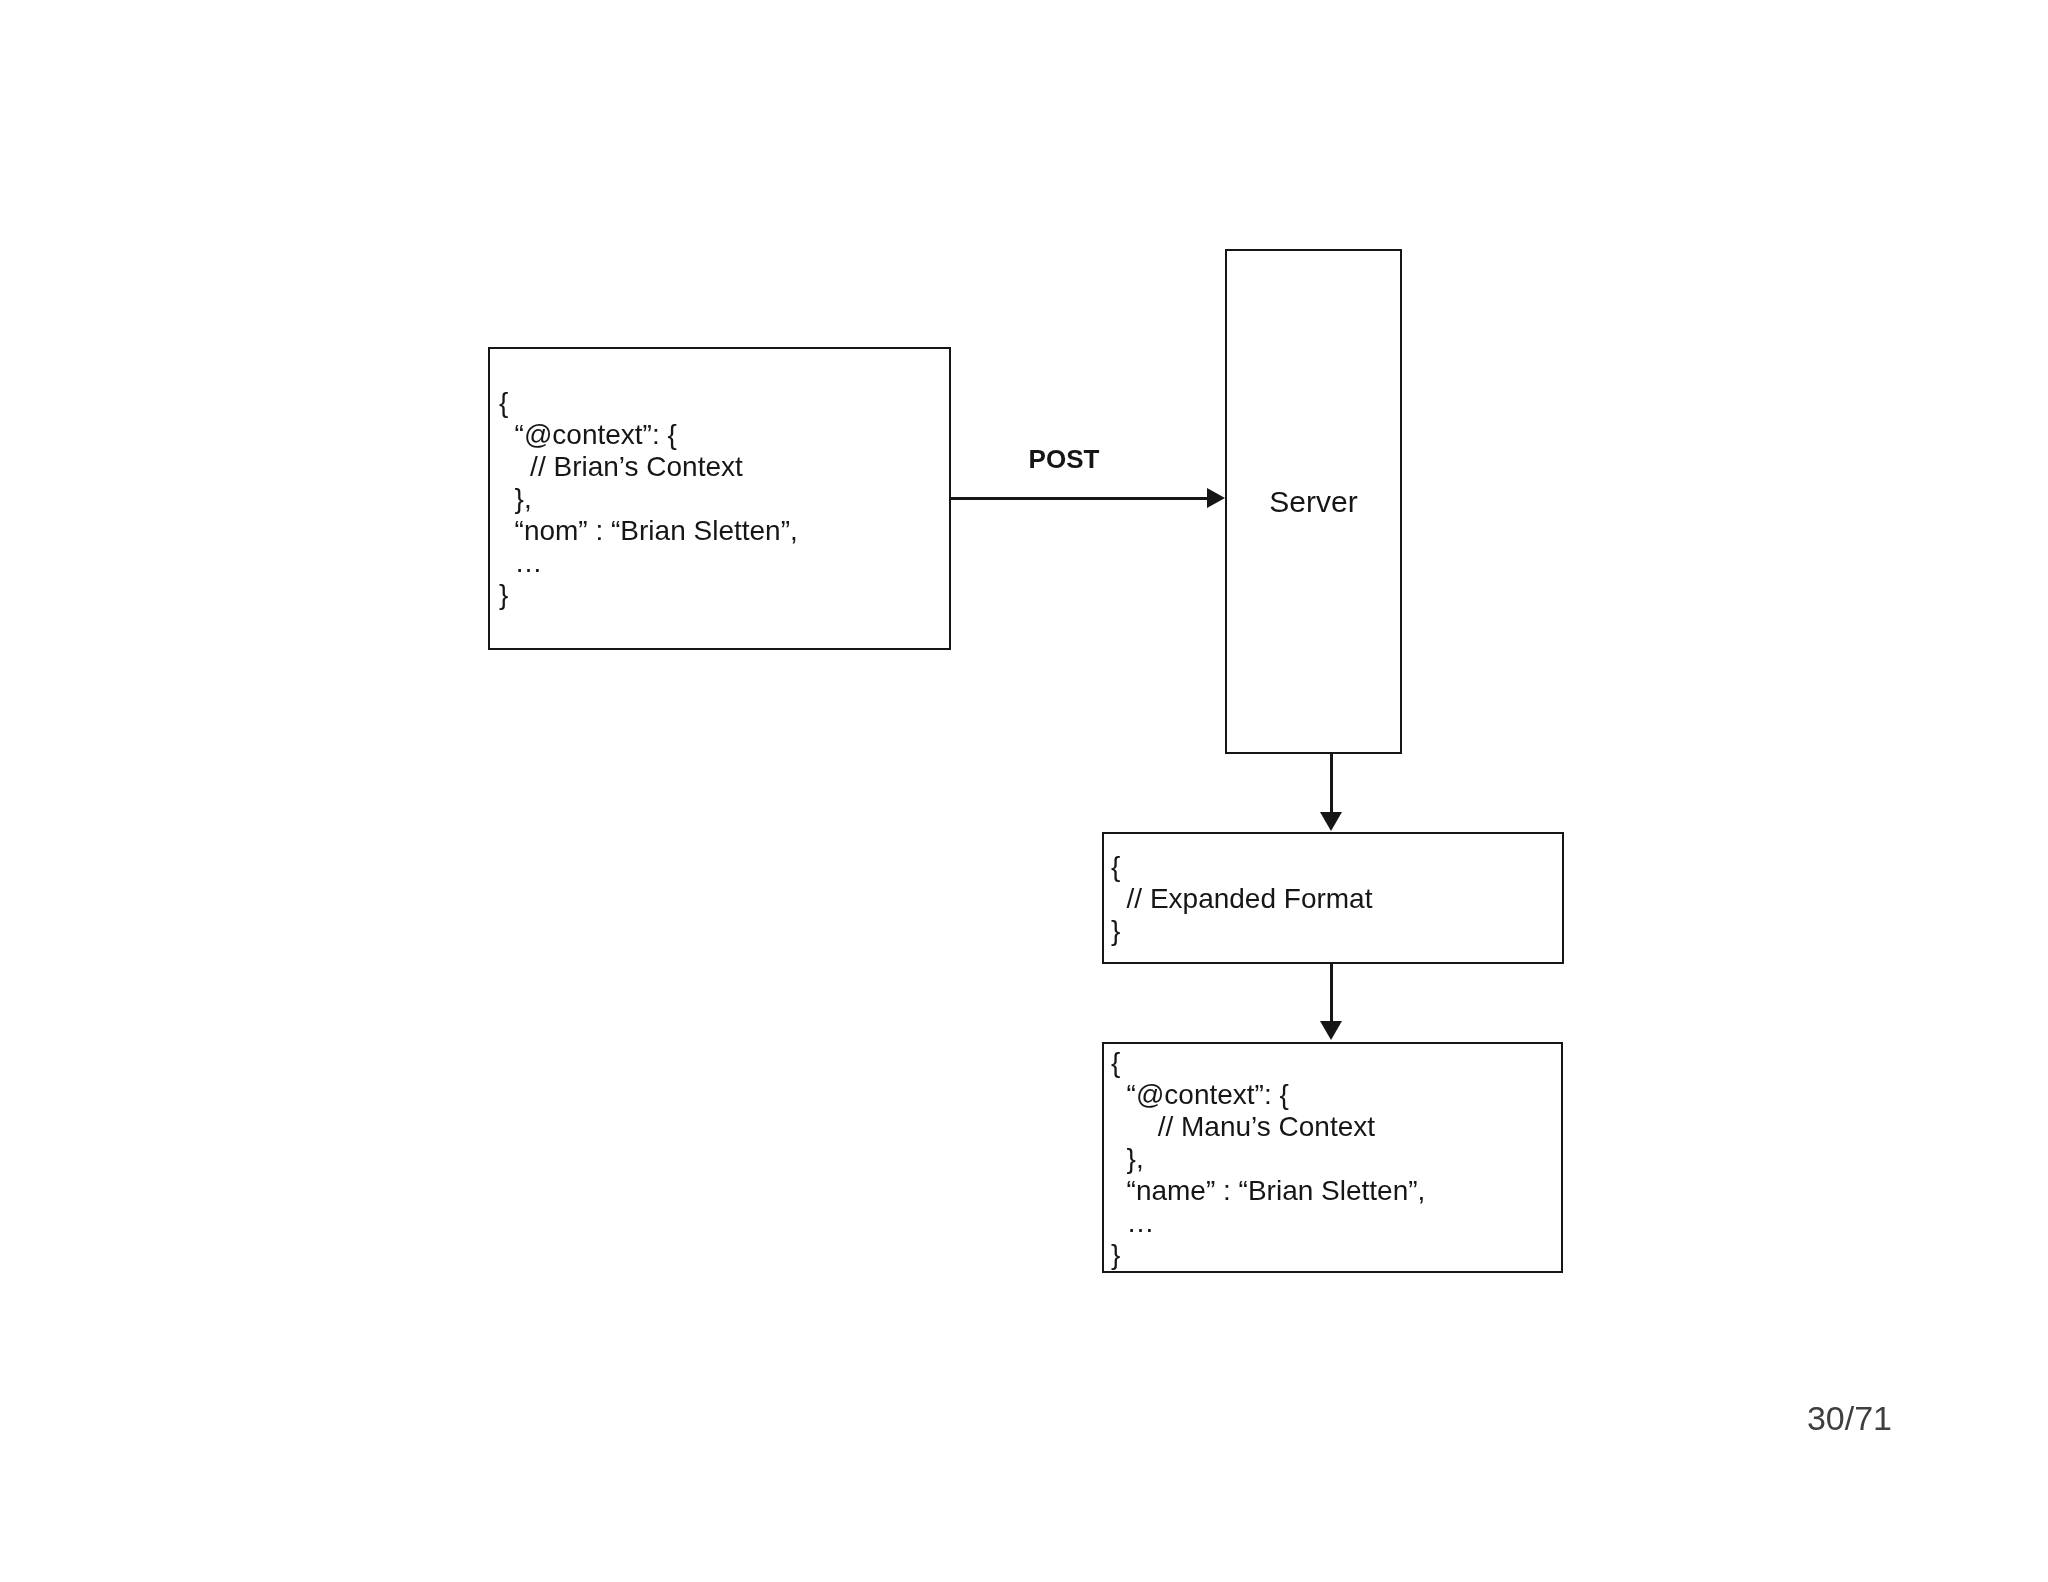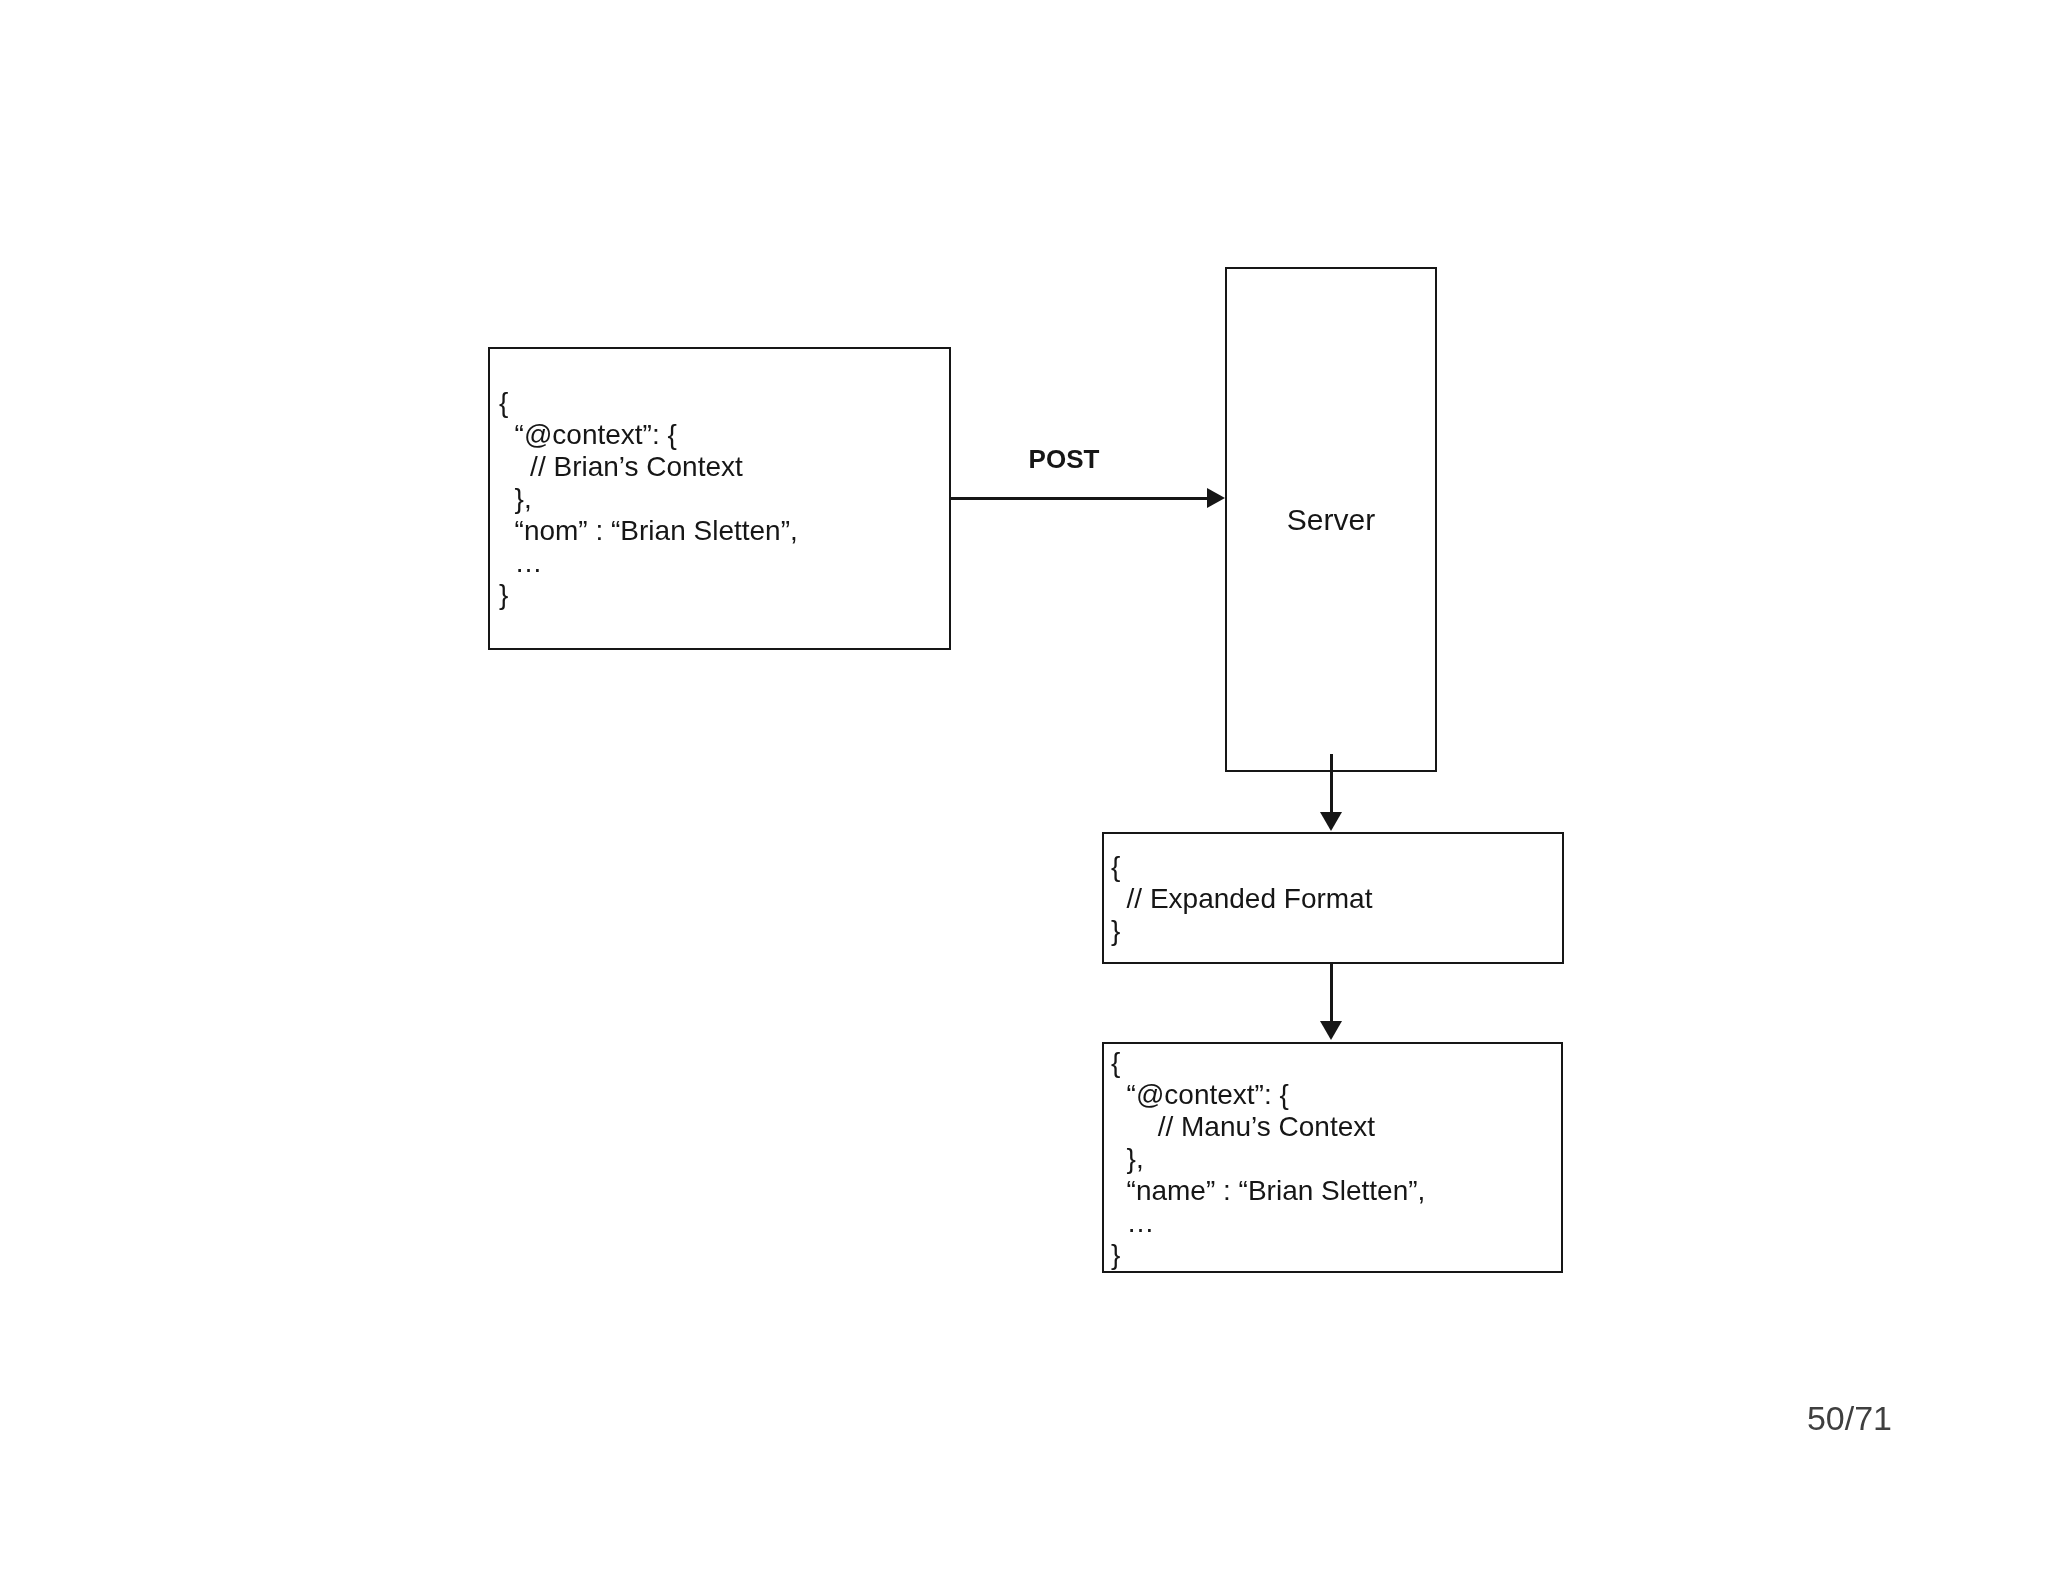--- a/index.html
+++ b/index.html
@@ -19,22 +19,22 @@
     background: #ffffff;
   }
   .code {
     font-size: 28px;
     line-height: 32px;
     white-space: pre;
     color: #161616;
   }
   #compact-box    { left: 488px;  top: 347px;  width: 463px; height: 303px; }
   #compact-code   { padding: 38px 0 0 9px; }
-  #server-box     { left: 1225px; top: 249px;  width: 212px; height: 505px;
-                    display: flex; align-items: center; justify-content: center; margin-top: 18px; }
+  #server-box     { left: 1225px; top: 249px;  width: 177px; height: 505px;
+                    display: flex; align-items: center; justify-content: center; }
   #server-label   { font-size: 30px; color: #161616; }
   #expanded-box   { left: 1102px; top: 832px;  width: 462px; height: 132px; }
   #expanded-code  { padding: 17px 0 0 7px; }
   #recompact-box  { left: 1102px; top: 1042px; width: 461px; height: 231px; }
   #recompact-code { padding: 3px 0 0 7px; }
 
   .hline { position: absolute; background: #161616; height: 3px; }
   .vline { position: absolute; background: #161616; width: 3px; }
   .arrowhead-right {
     position: absolute; width: 0; height: 0;
@@ -100,15 +100,15 @@
   <div id="recompact-box" class="box">
     <div id="recompact-code" class="code">{
   “@context”: {
       // Manu’s Context
   },
   “name” : “Brian Sletten”,
   …
 }</div>
   </div>
 
-  <div id="page-number">50/71</div>
+  <div id="page-number">30/71</div>
 
 </div>
 
 </body></html>

